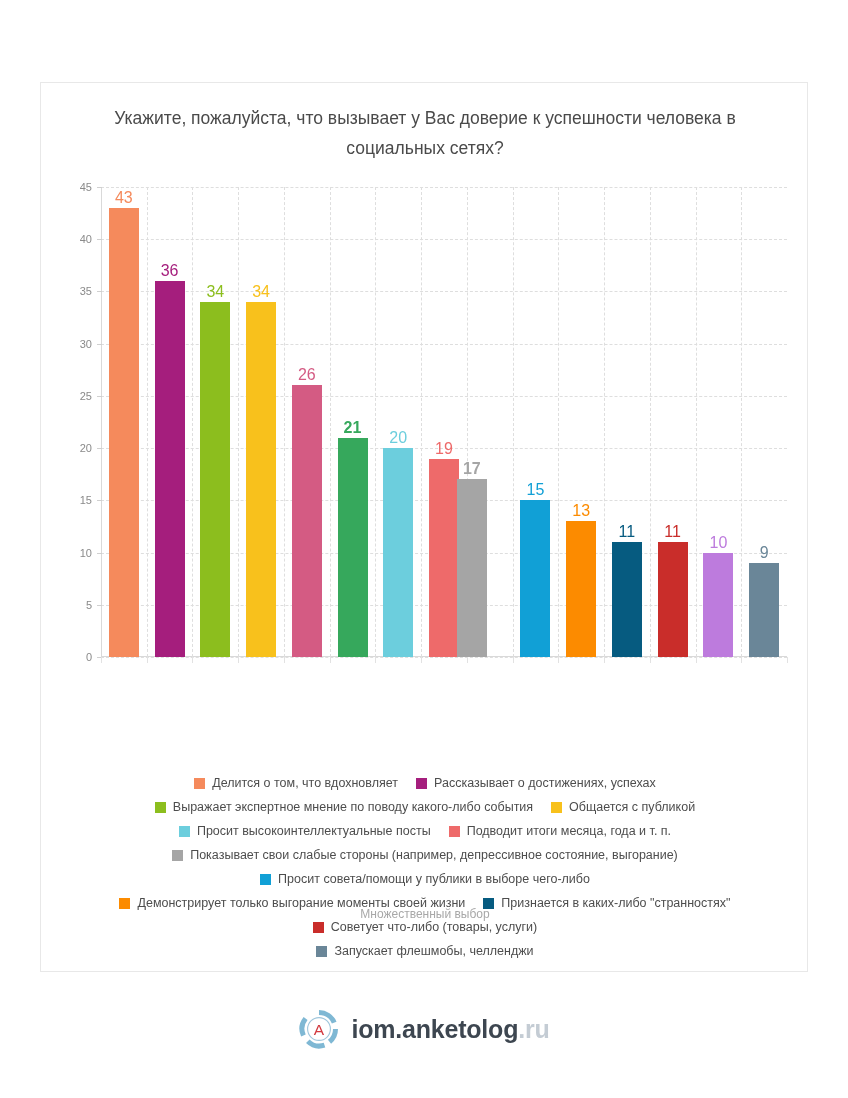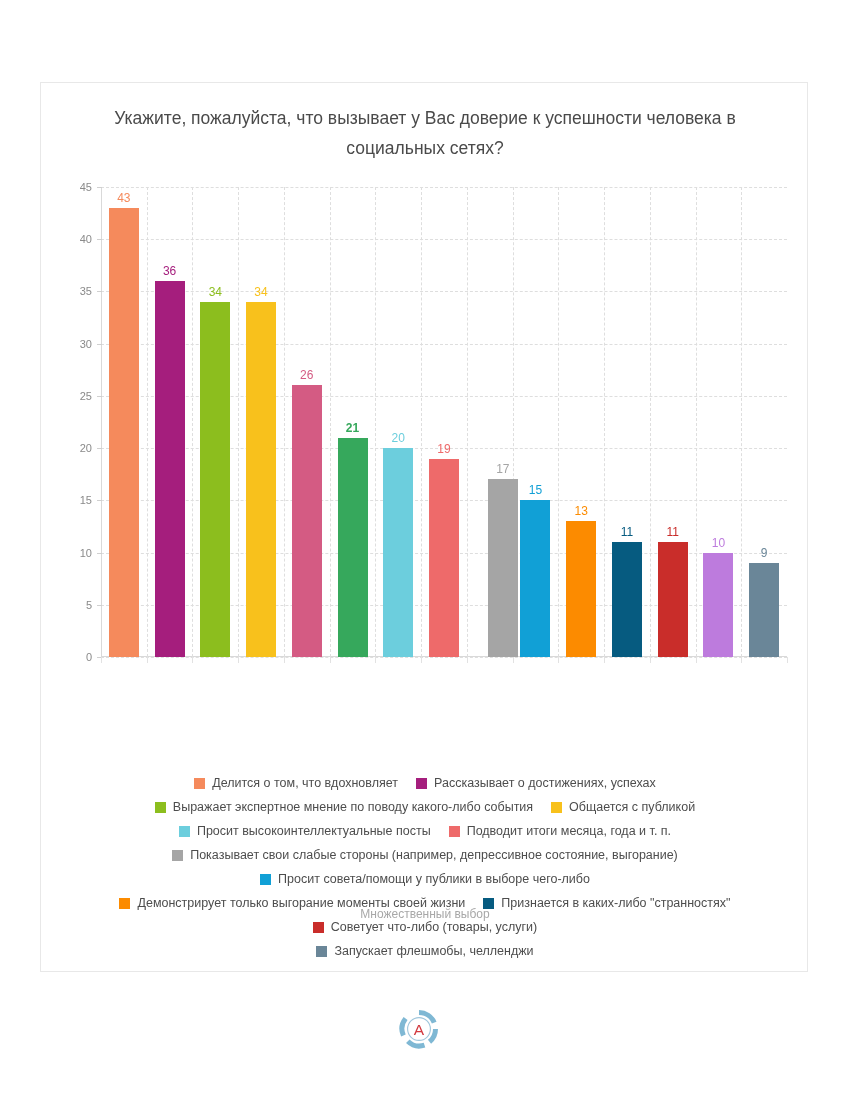--- a/index.html
+++ b/index.html
@@ -137,21 +137,21 @@
     position: absolute;
     bottom: 0;
     left: 50%;
     transform: translateX(-50%);
     width: 30px;
   }
   .bar-label {
     position: absolute;
     left: 50%;
     transform: translateX(-50%);
-    font-size: 12px;
+    font-size: 16px;
     white-space: nowrap;
     line-height: 14px;
   }
 
   
   .legend {
     position: absolute;
     left: 24px;
     top: 690px;
     width: 720px;
@@ -320,21 +320,21 @@
               <div class="bar-label" style="bottom: 222.333px; color: rgb(54, 168, 92); font-weight: bold;">21</div>
             </div>
             <div class="bar-slot" style="left: 274.4px; width: 45.7333px;">
               <div class="bar" style="height: 208.889px; background: rgb(108, 206, 221);"></div>
               <div class="bar-label" style="bottom: 211.889px; color: rgb(108, 206, 221);">20</div>
             </div>
             <div class="bar-slot" style="left: 320.133px; width: 45.7333px;">
               <div class="bar" style="height: 198.444px; background: rgb(238, 106, 106);"></div>
               <div class="bar-label" style="bottom: 201.444px; color: rgb(238, 106, 106);">19</div>
             </div>
-            <div class="bar-slot" style="left: 379px; width: 45.7333px;">
+            <div class="bar-slot" style="left: 348px; width: 45.7333px; font-weight: bold;">
               <div class="bar" style="height: 177.556px; background: rgb(165, 165, 165);"></div>
               <div class="bar-label" style="bottom: 180.556px; color: rgb(165, 165, 165);">17</div>
             </div>
             <div class="bar-slot" style="left: 411.6px; width: 45.7333px;">
               <div class="bar" style="height: 156.667px; background: rgb(17, 160, 214);"></div>
               <div class="bar-label" style="bottom: 159.667px; color: rgb(17, 160, 214);">15</div>
             </div>
             <div class="bar-slot" style="left: 457.333px; width: 45.7333px;">
               <div class="bar" style="height: 135.778px; background: rgb(252, 139, 0);"></div>
               <div class="bar-label" style="bottom: 138.778px; color: rgb(252, 139, 0);">13</div>
@@ -436,15 +436,18 @@
         <g fill="none" stroke="#7fb8d4" stroke-width="5" stroke-linecap="butt">
           <path d="M21 4.5 A16.5 16.5 0 0 1 36.2 14.6"></path>
           <path d="M37.5 21 A16.5 16.5 0 0 1 31.5 33.8"></path>
           <path d="M26.5 37.2 A16.5 16.5 0 0 1 9.8 33.2"></path>
           <path d="M5.4 27.5 A16.5 16.5 0 0 1 7.6 10.5"></path>
         </g>
         <circle cx="21" cy="21" r="11.4" fill="#ffffff" stroke="#9fc6dc" stroke-width="1.1"></circle>
         <text x="21" y="27.2" text-anchor="middle" font-family="'Liberation Sans', sans-serif" font-size="15.5" fill="#d2393f" id="logo-letter">A</text>
       </svg>
     </span>
+    <span class="logo-text">
+      <span class="logo-main">iom.anketolog</span><span class="logo-tld">.ru</span>
+    </span>
   </div>
 
 </div>
 
 </body></html>

